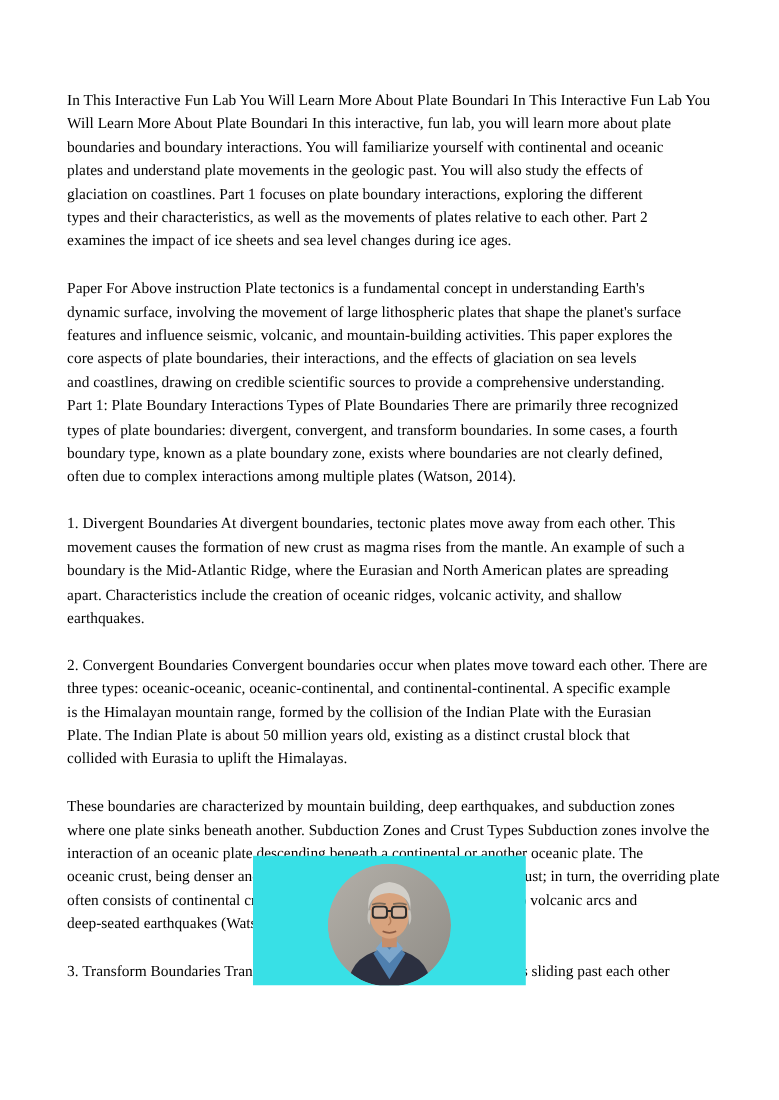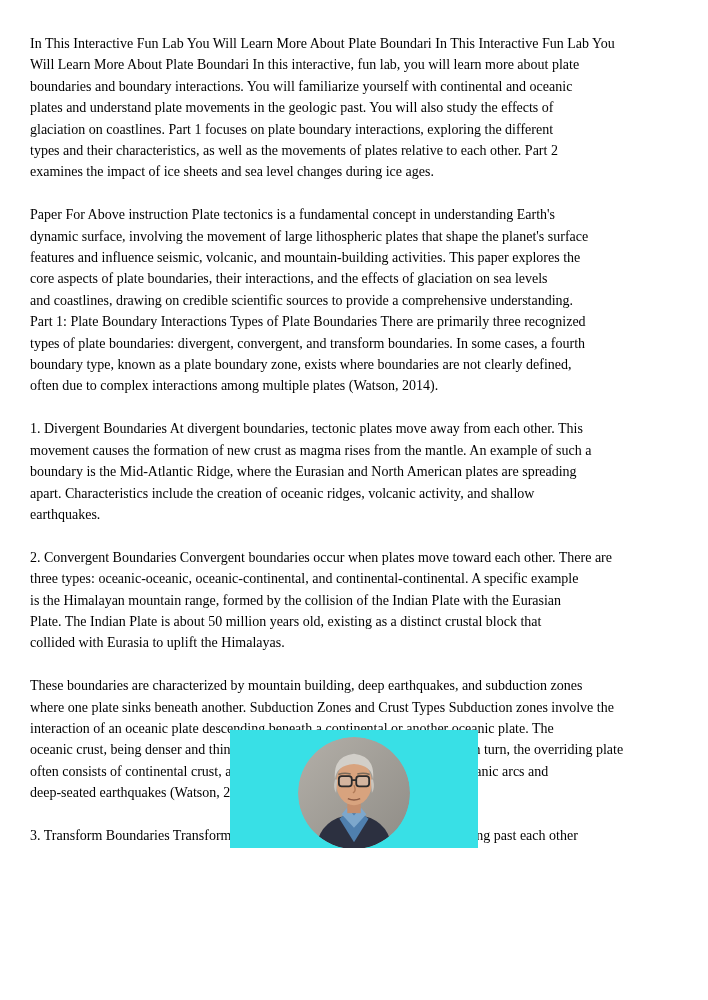--- a/index.html
+++ b/index.html
@@ -2,25 +2,26 @@
 <html><head>
 <meta charset="utf-8">
 <style>
   html, body { margin: 0; padding: 0; background: #ffffff; }
   .page {
     position: relative;
     width: 708px;
     height: 848px;
     background: #ffffff;
     box-sizing: border-box;
-    padding: 33px 44px 0 30px;
+    padding: 33px 44px 0 61px;
     overflow: hidden;
     font-family: "Liberation Serif", serif;
     font-size: 14px;
     color: #000000;
+    margin-top: 48px;
   }
   .doc p {
     margin: 0 0 21.4px 0;
     line-height: 21.4px;
     white-space: pre;
   }
   .promo {
     position: absolute;
     left: 230px;
     top: 730px;

